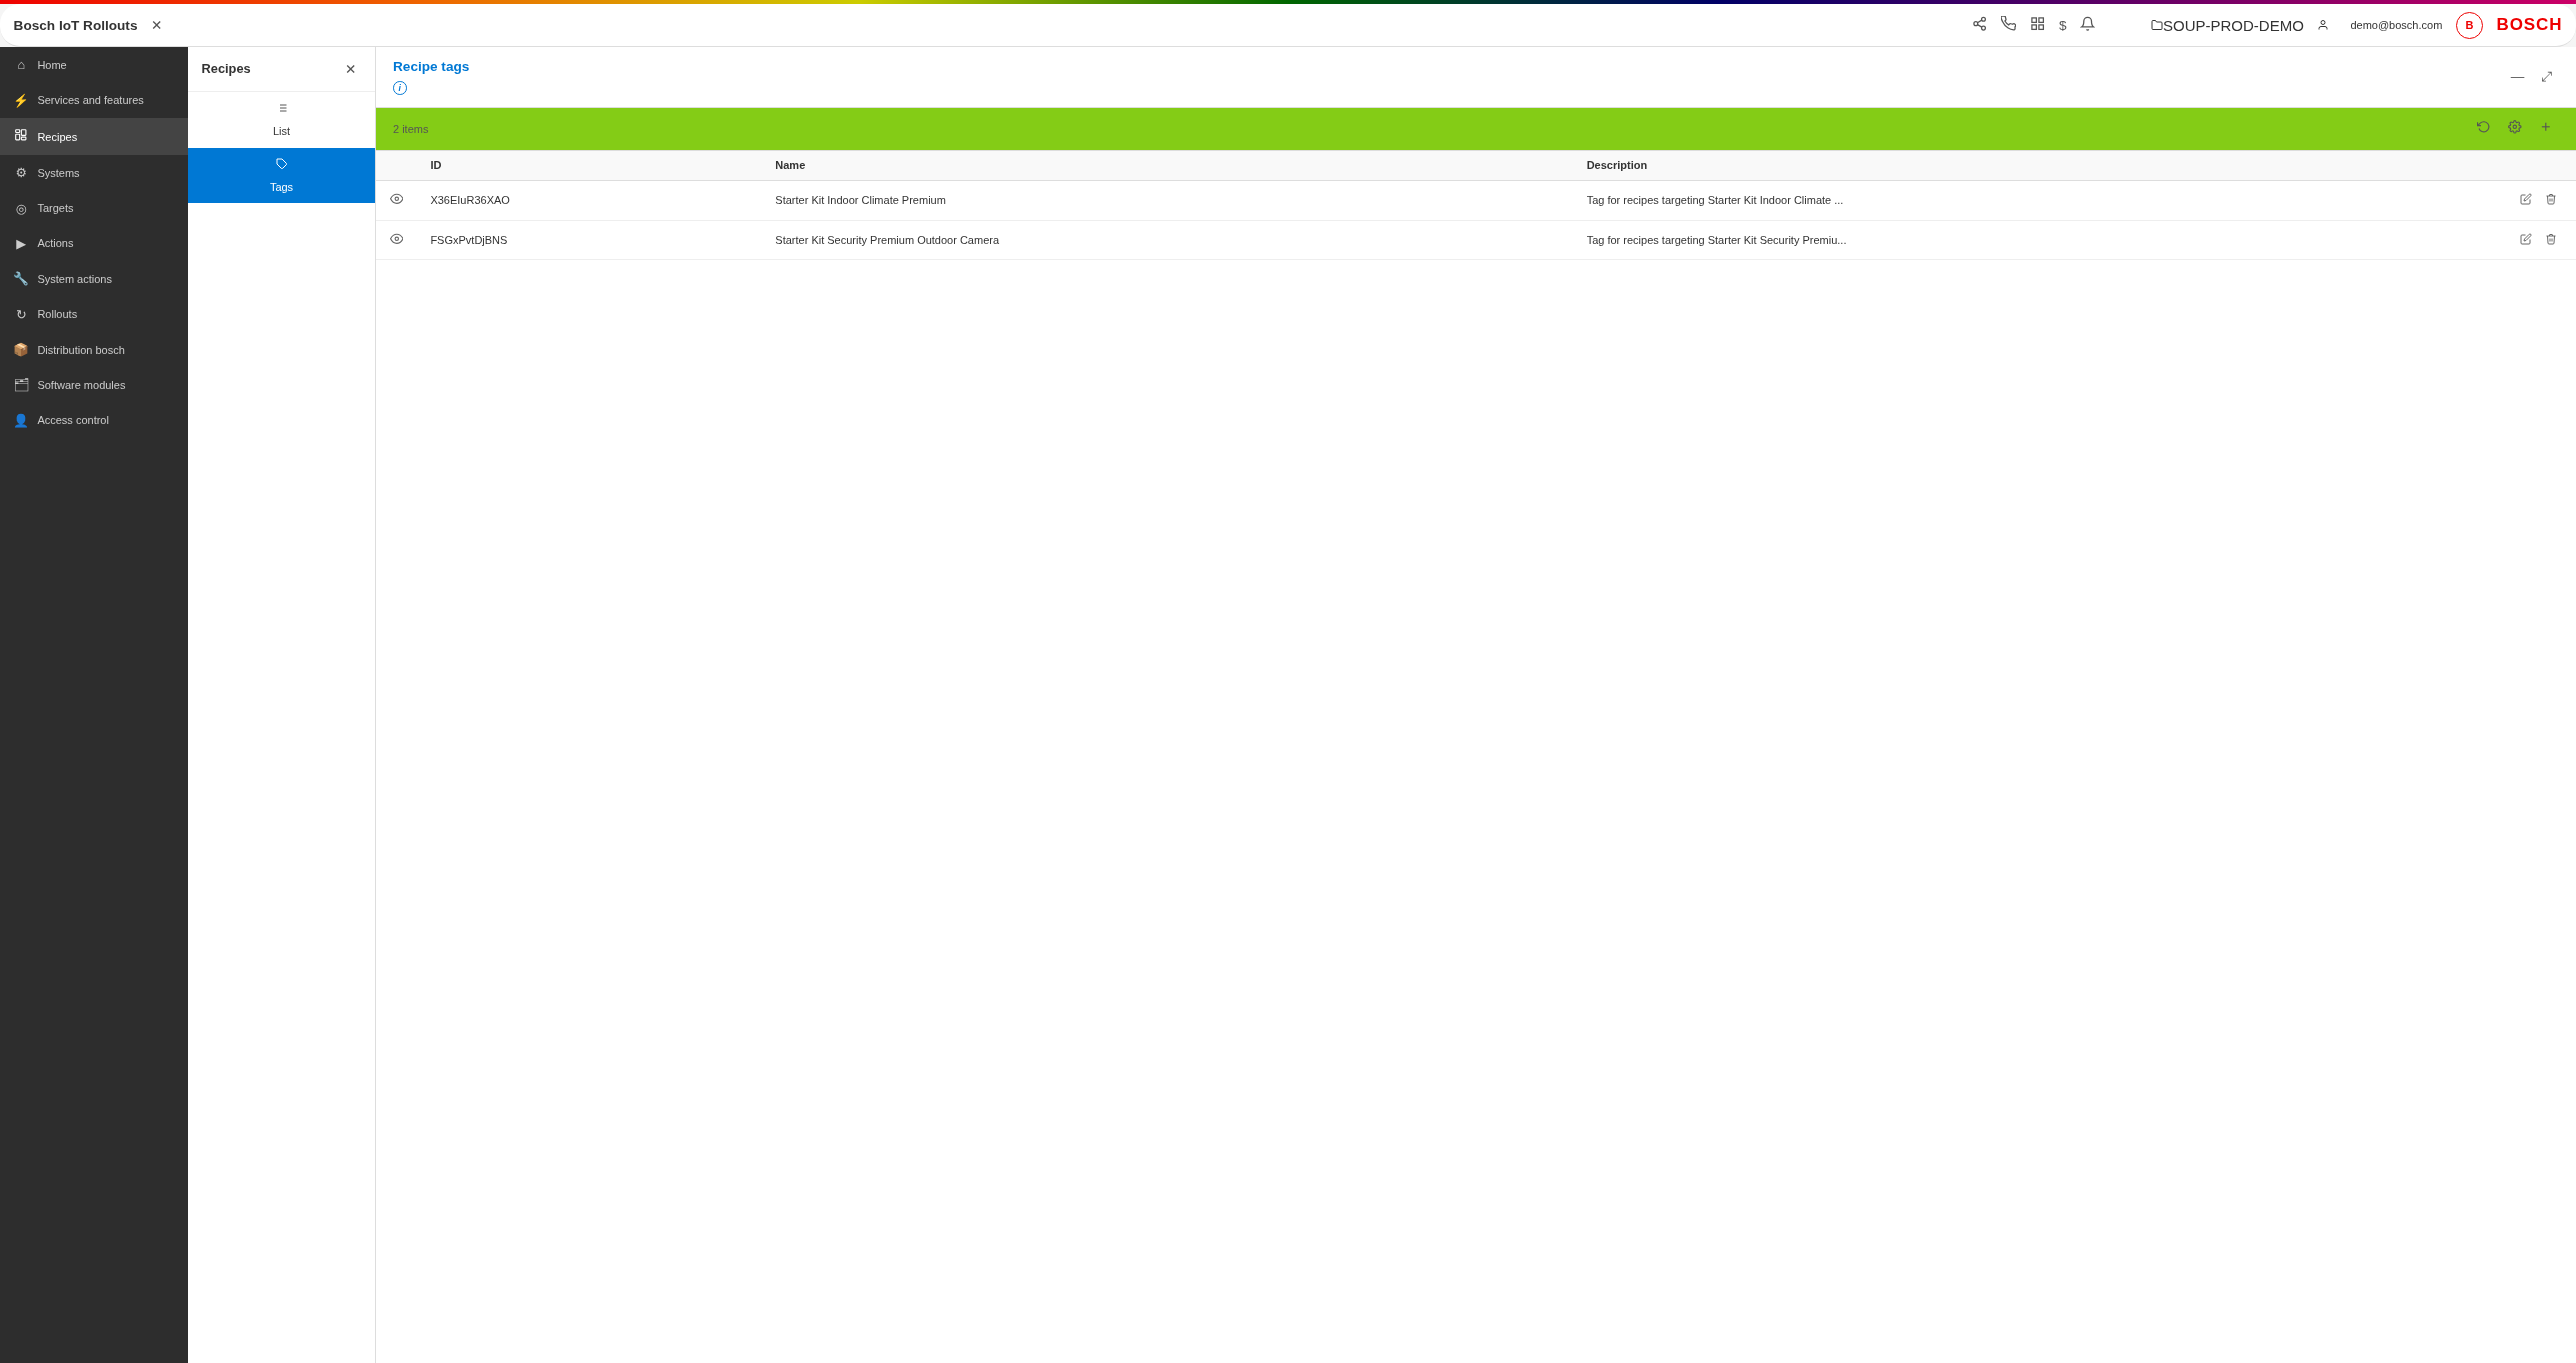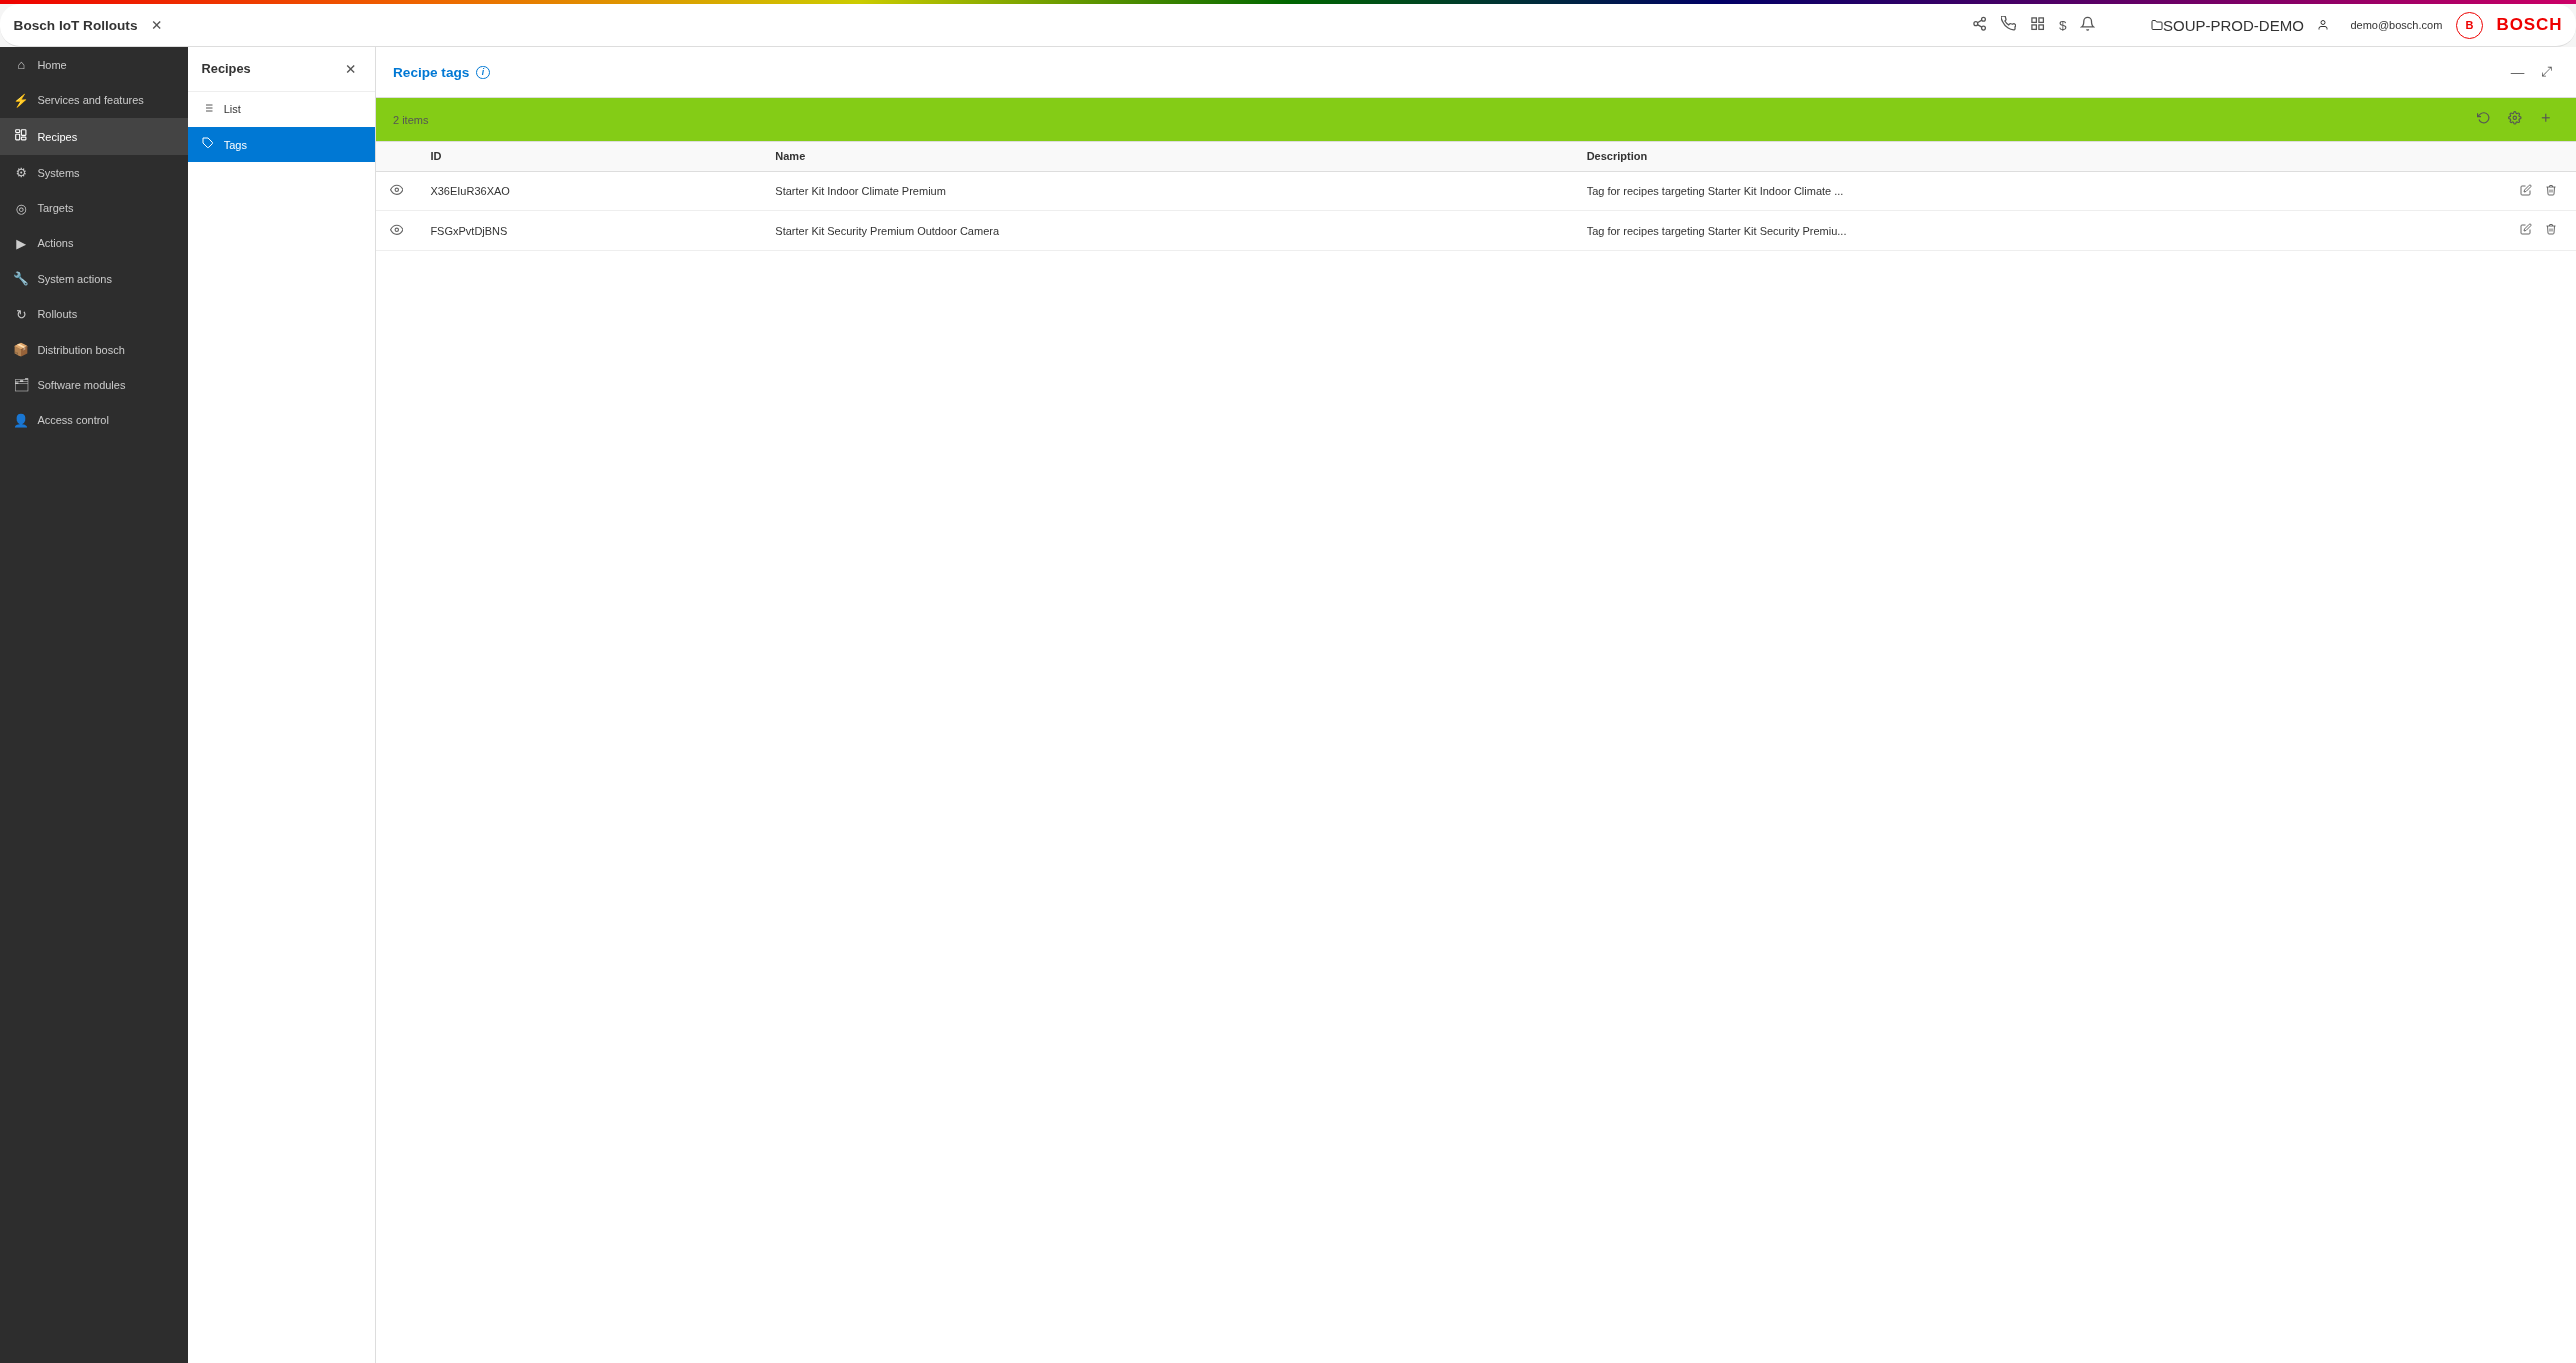--- a/index.html
+++ b/index.html
@@ -136,20 +136,21 @@
     }
     .panel-nav-item {
       display: flex;
       align-items: center;
       gap: 8.5px;
       padding: 10.2px 13.6px;
       cursor: pointer;
       font-size: 11px;
       color: #333;
       transition: background 0.15s;
+      flex-direction: column;
     }
     .panel-nav-item.active {
       background: #0078d4;
       color: #fff;
     }
     .panel-nav-item.active .panel-nav-icon {
       color: #fff;
     }
     .panel-nav-icon {
       font-size: 12px;
@@ -170,25 +171,25 @@
       display: flex;
       align-items: center;
       justify-content: space-between;
       padding: 12px 17px;
       border-bottom: 0.9px solid #ddd;
       background: #fff;
       flex-shrink: 0;
     }
     .content-title {
       display: flex;
-      align-items: center;
       gap: 6.8px;
       font-size: 13.6px;
       font-weight: 600;
       color: #0078d4;
+      flex-direction: column;
     }
     .content-header-actions {
       display: flex;
       align-items: center;
       gap: 3.4px;
     }
     .header-action-btn {
       background: none;
       border: none;
       cursor: pointer;

